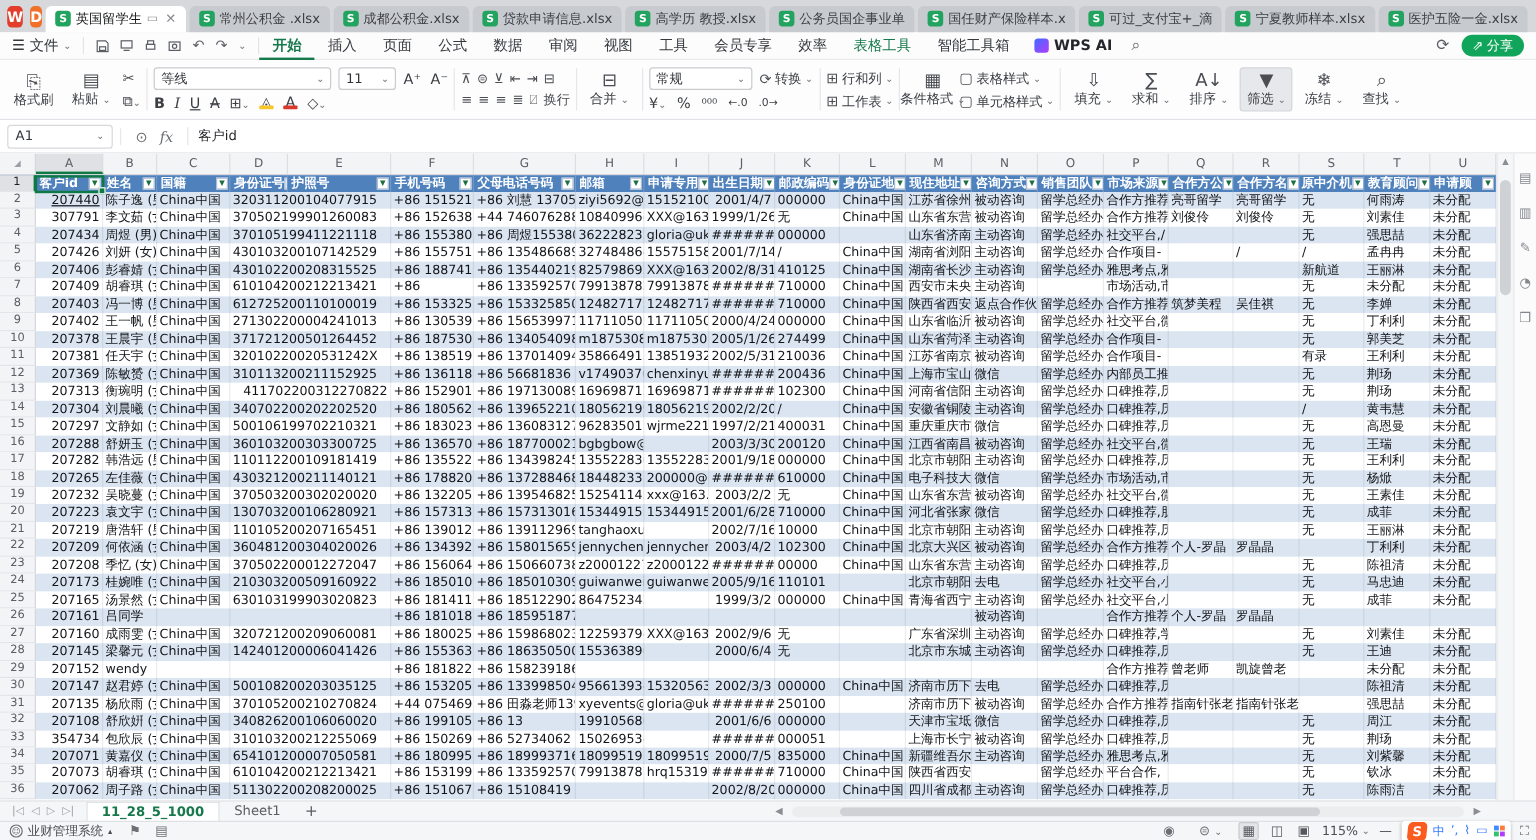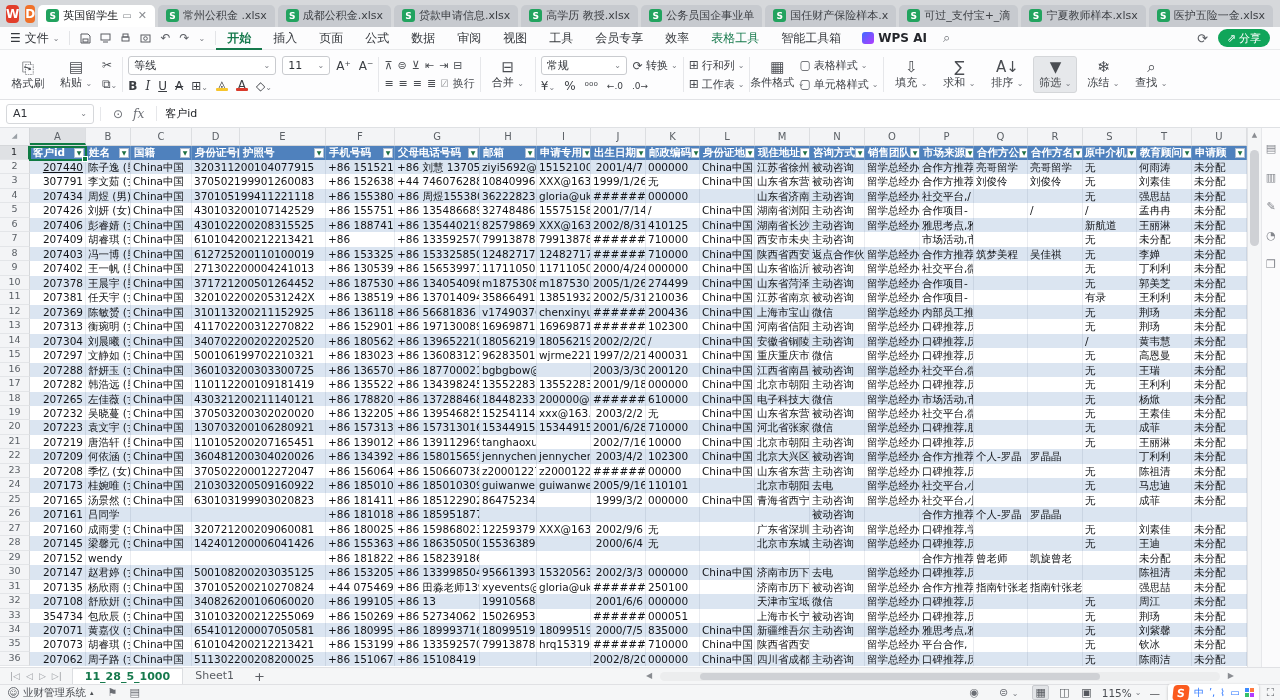--- a/index.html
+++ b/index.html
@@ -784,21 +784,21 @@
           <div class="dc" style="flex: 0 0 auto; width: 55px;"></div>
           <div class="dc" style="flex: 0 0 auto; width: 54px;">无</div>
           <div class="dc" style="flex: 0 0 auto; width: 55px;">荆玚</div>
           <div class="dc" style="flex: 0 0 auto; width: 55px;">未分配</div>
         </div>
         <div class="drow">
           <div class="gut">13</div>
           <div class="dc ar" style="flex: 0 0 auto; width: 56px;">207313</div>
           <div class="dc" style="flex: 0 0 auto; width: 45px;">衡琬明 (女</div>
           <div class="dc" style="flex: 0 0 auto; width: 61px;">China中国</div>
-          <div class="dc" style="flex: 0 0 auto; width: 134px;">411702200312270822</div>
+          <div class="dc" style="flex: 0 0 auto; width: 134px; text-align: right;">411702200312270822</div>
           <div class="dc" style="flex: 0 0 auto; width: 69px;">+86 15290175</div>
           <div class="dc" style="flex: 0 0 auto; width: 85px;">+86 1971300890</div>
           <div class="dc" style="flex: 0 0 auto; width: 57px;">169698712</div>
           <div class="dc" style="flex: 0 0 auto; width: 54px;">169698712</div>
           <div class="dc ar" style="flex: 0 0 auto; width: 55px;">########</div>
           <div class="dc" style="flex: 0 0 auto; width: 54px;">102300</div>
           <div class="dc" style="flex: 0 0 auto; width: 55px;">China中国</div>
           <div class="dc" style="flex: 0 0 auto; width: 55px;">河南省信阳</div>
           <div class="dc" style="flex: 0 0 auto; width: 55px;">主动咨询</div>
           <div class="dc" style="flex: 0 0 auto; width: 55px;">留学总经办</div>

